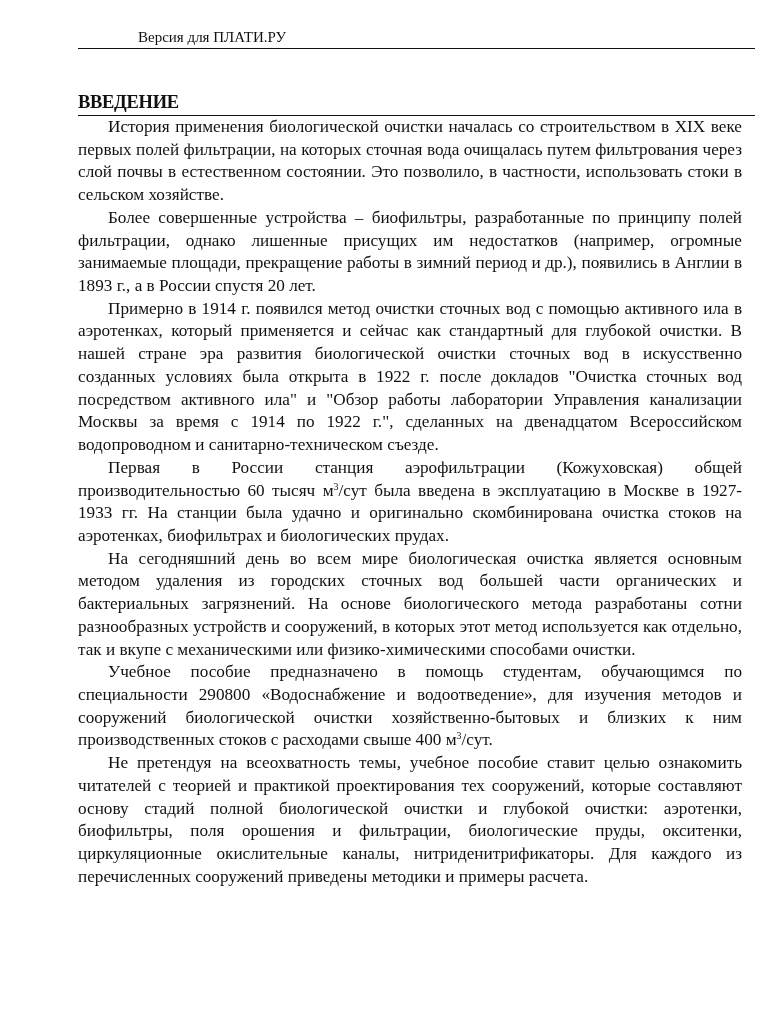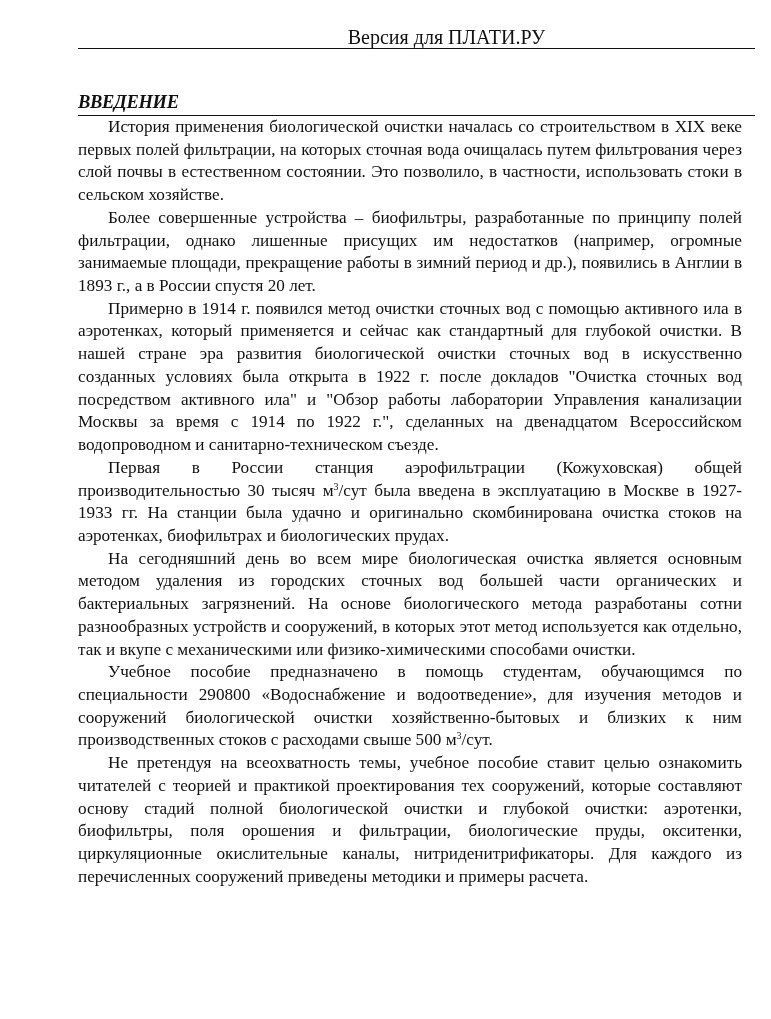--- a/index.html
+++ b/index.html
@@ -15,39 +15,38 @@
       font-family: "Liberation Serif", "DejaVu Serif", serif;
       color: #111111;
     }
     .running-header {
       position: absolute;
       left: 78px;
       width: 677px;
       top: 28px;
       height: 21px;
       border-bottom: 1.5px solid #111;
-      text-align: center;
-      font-size: 20px;
+      text-align: left;
+      font-size: 15px;
       line-height: 18px;
       padding-left: 60px;
       box-sizing: border-box;
     }
     .section-heading {
       position: absolute;
       left: 78px;
       width: 677px;
       top: 91px;
       height: 25px;
       border-bottom: 1.5px solid #111;
       font-weight: bold;
       font-size: 18.5px;
       line-height: 22px;
       letter-spacing: -0.3px;
       box-sizing: border-box;
-      font-style: italic;
     }
     .body-text {
       position: absolute;
       left: 78px;
       width: 664px;
       top: 116px;
       font-size: 17.2px;
       line-height: 22.72px;
     }
     .body-text p {
@@ -70,17 +69,17 @@
 </div>
 
 <div class="section-heading">
   <span>ВВЕДЕНИЕ</span>
 </div>
 
 <div class="body-text">
   <p>История применения биологической очистки началась со строительством в XIX веке первых полей фильтрации, на которых сточная вода очищалась путем фильтрования через слой почвы в естественном состоянии. Это позволило, в частности, использовать стоки в сельском хозяйстве.</p>
   <p>Более совершенные устройства – биофильтры, разработанные по принципу полей фильтрации, однако лишенные присущих им недостатков (например, огромные занимаемые площади, прекращение работы в зимний период и др.), появились в Англии в 1893 г., а в России спустя 20 лет.</p>
   <p>Примерно в 1914 г. появился метод очистки сточных вод с помощью активного ила в аэротенках, который применяется и сейчас как стандартный для глубокой очистки. В нашей стране эра развития биологической очистки сточных вод в искусственно созданных условиях была открыта в 1922 г. после докладов "Очистка сточных вод посредством активного ила" и "Обзор работы лаборатории Управления канализации Москвы за время с 1914 по 1922 г.", сделанных на двенадцатом Всероссийском водопроводном и санитарно-техническом съезде.</p>
-  <p><span>Первая в России станция аэрофильтрации (Кожуховская) общей производительностью 30 тысяч м</span><sup>3</sup><span>/сут была введена в эксплуатацию в Москве в 1927-1933 гг. На станции была удачно и оригинально скомбинирована очистка стоков на аэротенках, биофильтрах и биологических прудах.</span></p>
+  <p><span>Первая в России станция аэрофильтрации (Кожуховская) общей производительностью 60 тысяч м</span><sup>3</sup><span>/сут была введена в эксплуатацию в Москве в 1927-1933 гг. На станции была удачно и оригинально скомбинирована очистка стоков на аэротенках, биофильтрах и биологических прудах.</span></p>
   <p>На сегодняшний день во всем мире биологическая очистка является основным методом удаления из городских сточных вод большей части органических и бактериальных загрязнений. На основе биологического метода разработаны сотни разнообразных устройств и сооружений, в которых этот метод используется как отдельно, так и вкупе с механическими или физико-химическими способами очистки.</p>
-  <p><span>Учебное пособие предназначено в помощь студентам, обучающимся по специальности 290800 «Водоснабжение и водоотведение», для изучения методов и сооружений биологической очистки хозяйственно-бытовых и близких к ним производственных стоков с расходами свыше 500 м</span><sup>3</sup><span>/сут.</span></p>
+  <p><span>Учебное пособие предназначено в помощь студентам, обучающимся по специальности 290800 «Водоснабжение и водоотведение», для изучения методов и сооружений биологической очистки хозяйственно-бытовых и близких к ним производственных стоков с расходами свыше 400 м</span><sup>3</sup><span>/сут.</span></p>
   <p>Не претендуя на всеохватность темы, учебное пособие ставит целью ознакомить читателей с теорией и практикой проектирования тех сооружений, которые составляют основу стадий полной биологической очистки и глубокой очистки: аэротенки, биофильтры, поля орошения и фильтрации, биологические пруды, окситенки, циркуляционные окислительные каналы, нитриденитрификаторы. Для каждого из перечисленных сооружений приведены методики и примеры расчета.</p>
 </div>
 
 </body></html>

